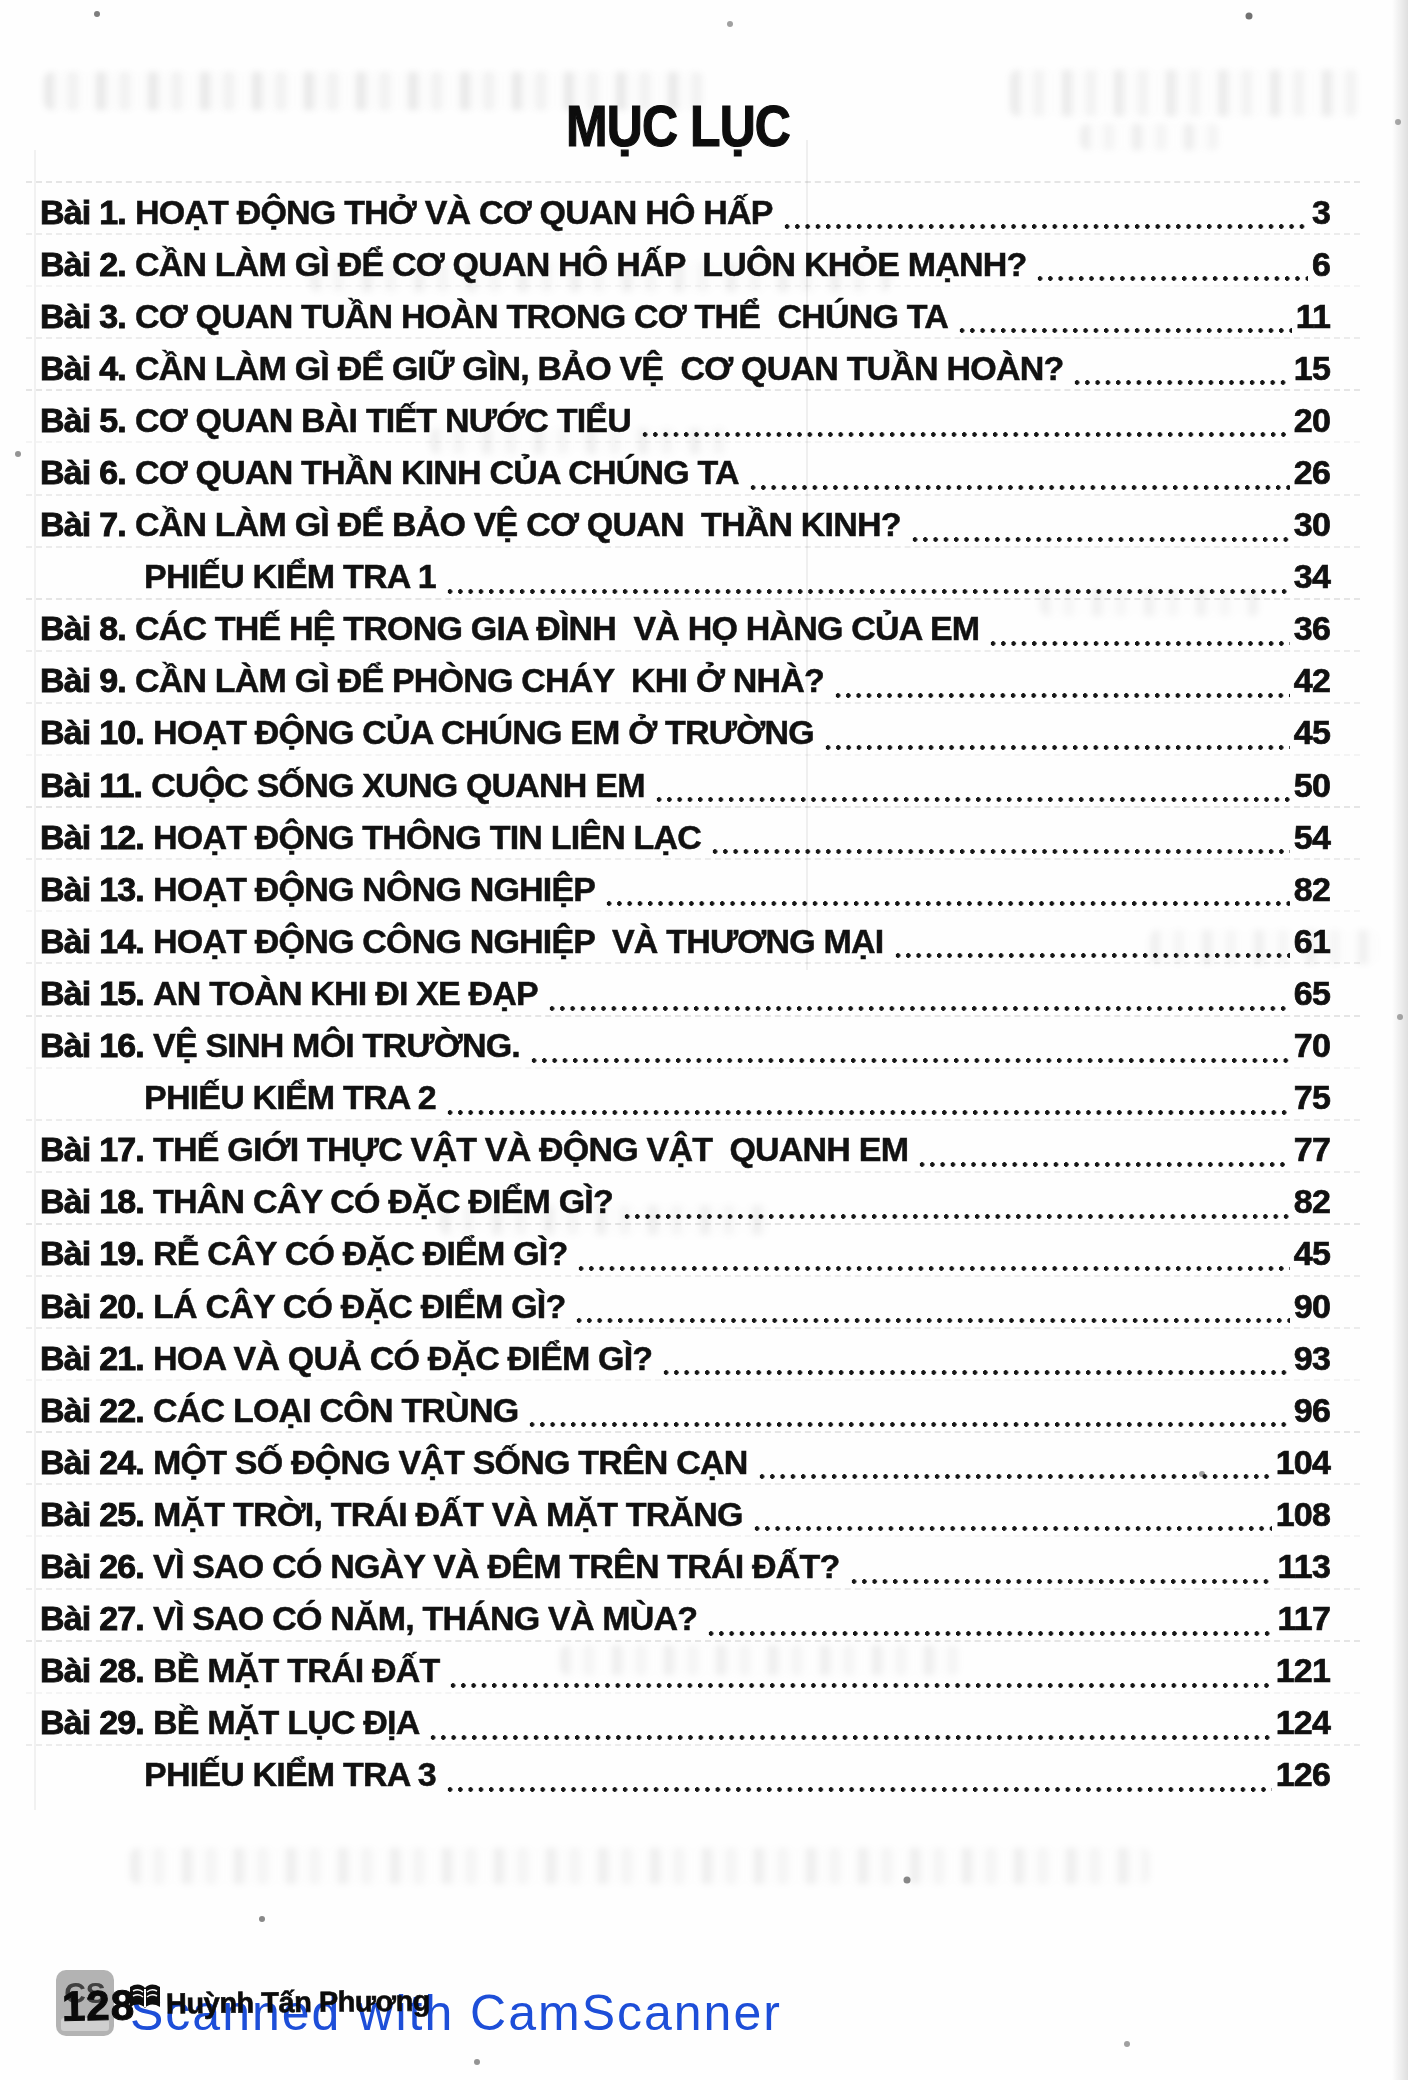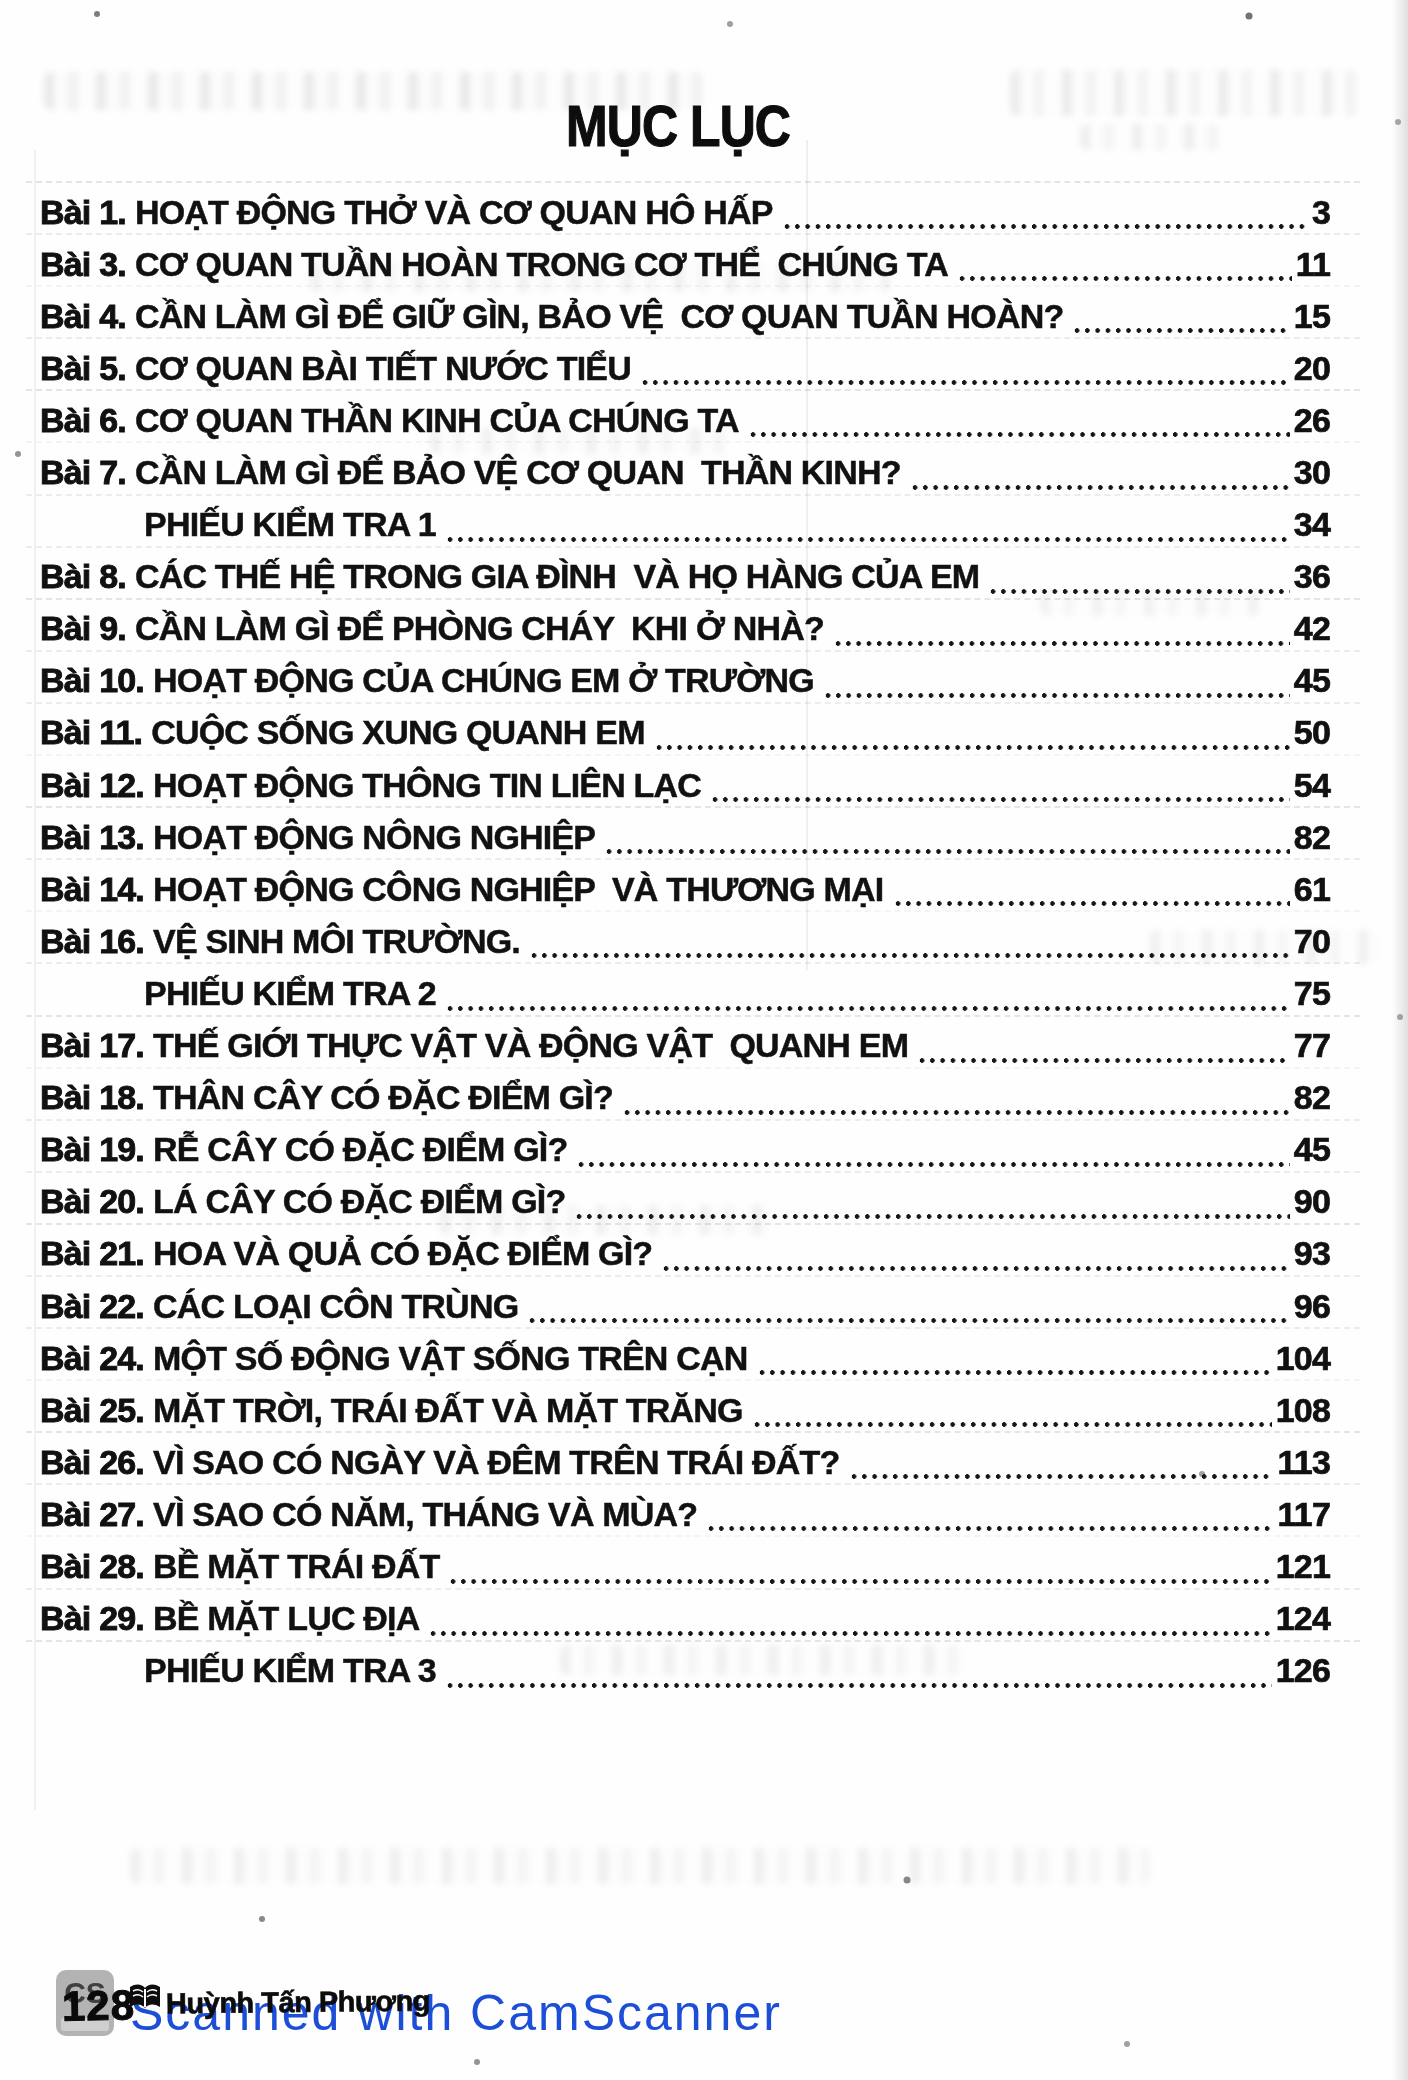--- a/index.html
+++ b/index.html
@@ -157,20 +157,26 @@
   <h1 class="page-title">MỤC LỤC</h1>
 
   <div class="toc">
     <div class="toc-row">
       <span class="toc-label">Bài 1.</span>
       <span class="toc-title">HOẠT ĐỘNG THỞ VÀ CƠ QUAN HÔ HẤP</span>
       <span class="toc-leader"></span>
       <span class="toc-page">3</span>
     </div>
 
+    <div class="toc-row">
+      <span class="toc-label">Bài 2.</span>
+      <span class="toc-title">CẦN LÀM GÌ ĐỂ CƠ QUAN HÔ HẤP  LUÔN KHỎE MẠNH?</span>
+      <span class="toc-leader"></span>
+      <span class="toc-page">6</span>
+    </div>
 
     <div class="toc-row">
       <span class="toc-label">Bài 3.</span>
       <span class="toc-title">CƠ QUAN TUẦN HOÀN TRONG CƠ THỂ  CHÚNG TA</span>
       <span class="toc-leader"></span>
       <span class="toc-page">11</span>
     </div>
 
     <div class="toc-row">
       <span class="toc-label">Bài 4.</span>
@@ -249,20 +255,26 @@
       <span class="toc-page">82</span>
     </div>
 
     <div class="toc-row">
       <span class="toc-label">Bài 14.</span>
       <span class="toc-title">HOẠT ĐỘNG CÔNG NGHIỆP  VÀ THƯƠNG MẠI</span>
       <span class="toc-leader"></span>
       <span class="toc-page">61</span>
     </div>
 
+    <div class="toc-row">
+      <span class="toc-label">Bài 15.</span>
+      <span class="toc-title">AN TOÀN KHI ĐI XE ĐẠP</span>
+      <span class="toc-leader"></span>
+      <span class="toc-page">65</span>
+    </div>
 
     <div class="toc-row">
       <span class="toc-label">Bài 16.</span>
       <span class="toc-title">VỆ SINH MÔI TRƯỜNG.</span>
       <span class="toc-leader"></span>
       <span class="toc-page">70</span>
     </div>
 
     <div class="toc-row indent">
       <span class="toc-label"></span>

